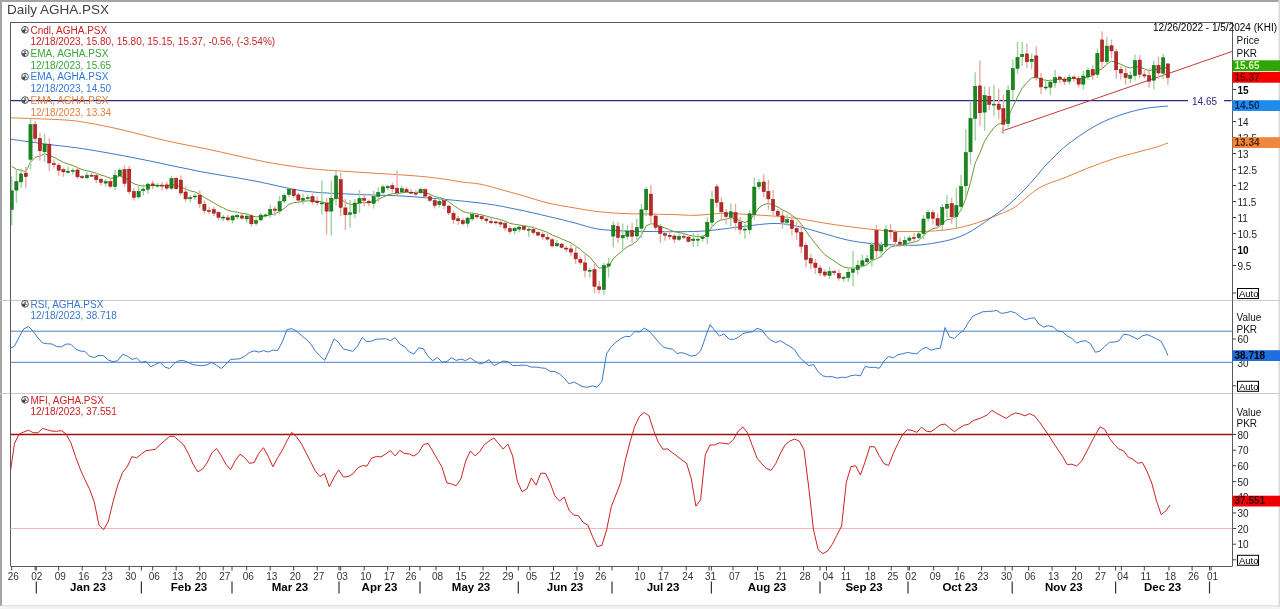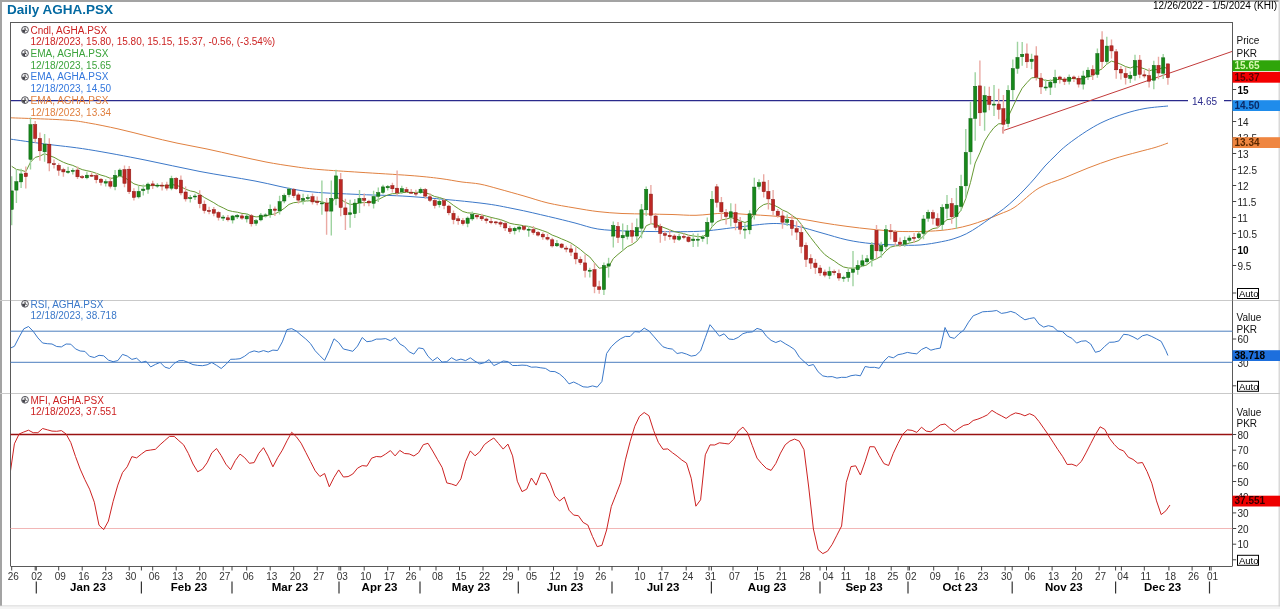--- a/index.html
+++ b/index.html
@@ -1,18 +1,18 @@
 <!DOCTYPE html>
 <html><head>
 <meta charset="utf-8">
 <style>
 html,body { margin:0; padding:0; background:#fff; }
 body { width:1280px; height:609px; position:relative; font-family:"Liberation Sans", sans-serif; overflow:hidden; }
-#title { position:absolute; left:7px; top:2px; font-size:13.5px; font-weight:bold; color:#0369a1; }
-#range { position:absolute; right:3px; top:0; font-size:10px; color:#000; }
+#title { position:absolute; left:7px; top:2px; font-size:13.5px; font-weight:normal; color:#404040; }
+#range { position:absolute; right:3px; top:22px; font-size:10px; color:#000; }
 svg { position:absolute; left:0; top:0; }
 </style>
 </head>
 <body>
 <svg width="1280" height="609" viewBox="0 0 1280 609">
 <rect x="0" y="0" width="1280" height="609" fill="#ffffff"></rect>
 <rect x="0" y="0" width="1280" height="2" fill="#a3a3a3"></rect>
 <rect x="0" y="0" width="2" height="606" fill="#a3a3a3"></rect>
 <rect x="1278.5" y="0" width="1.5" height="609" fill="#d9d9d9"></rect>
 <rect x="0" y="605.5" width="1280" height="1" fill="#cccccc"></rect>

